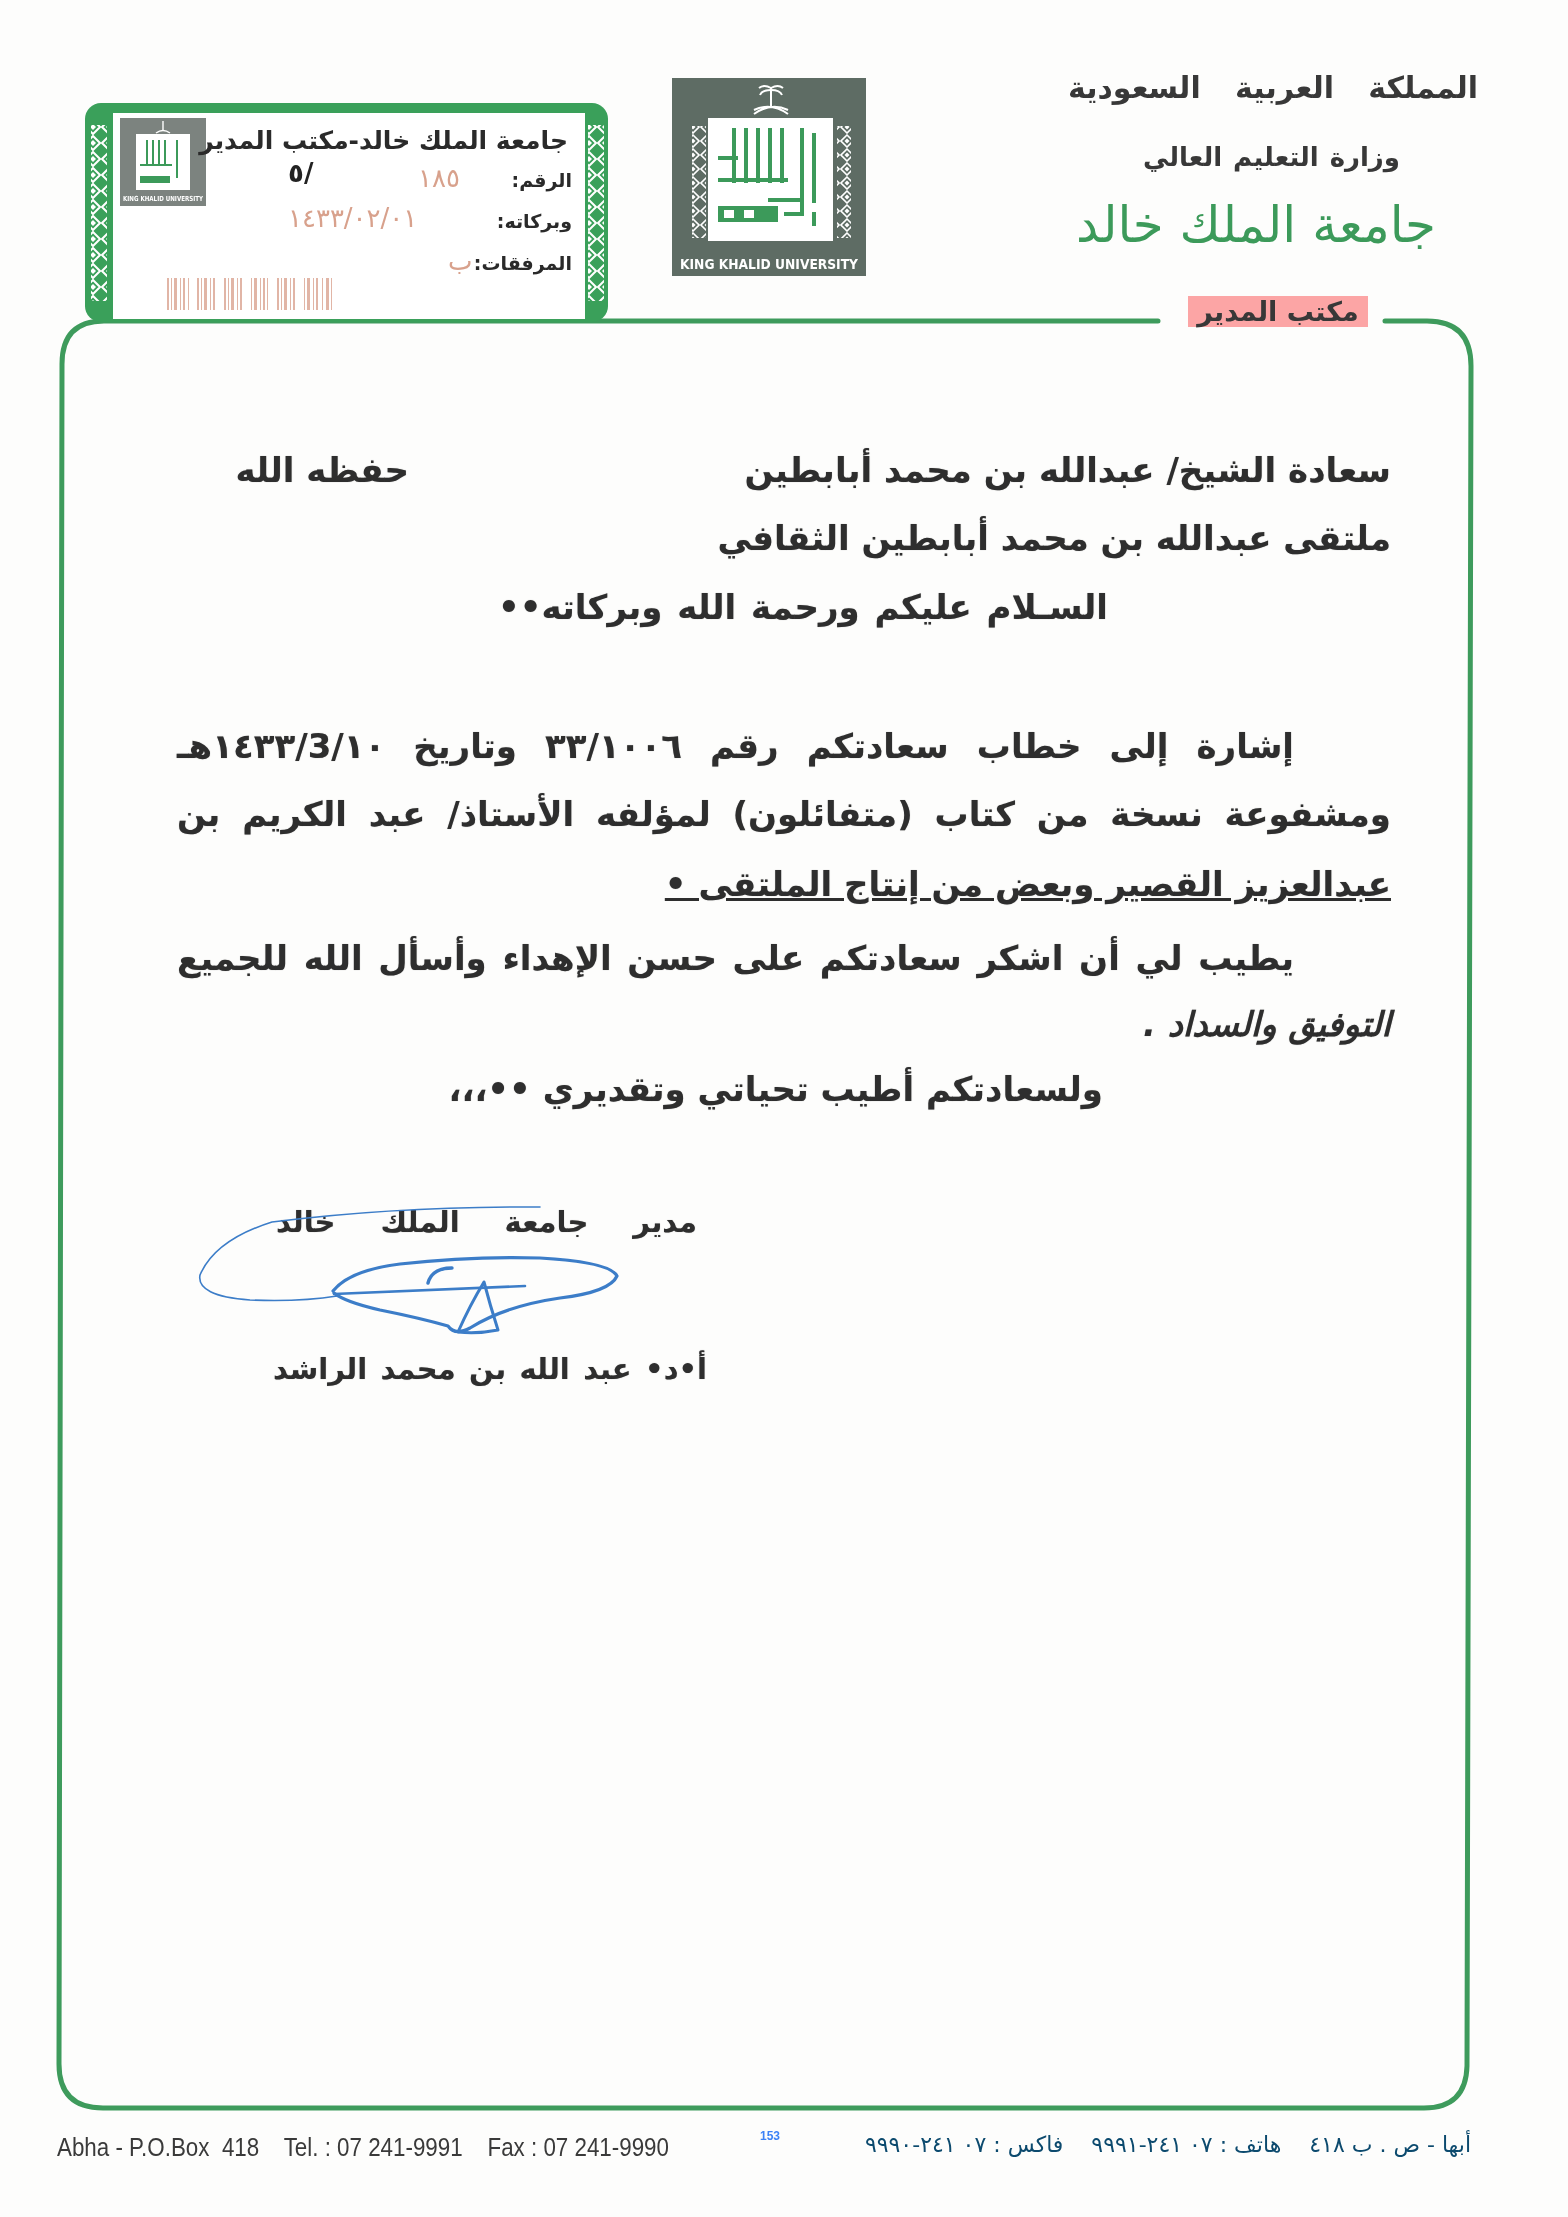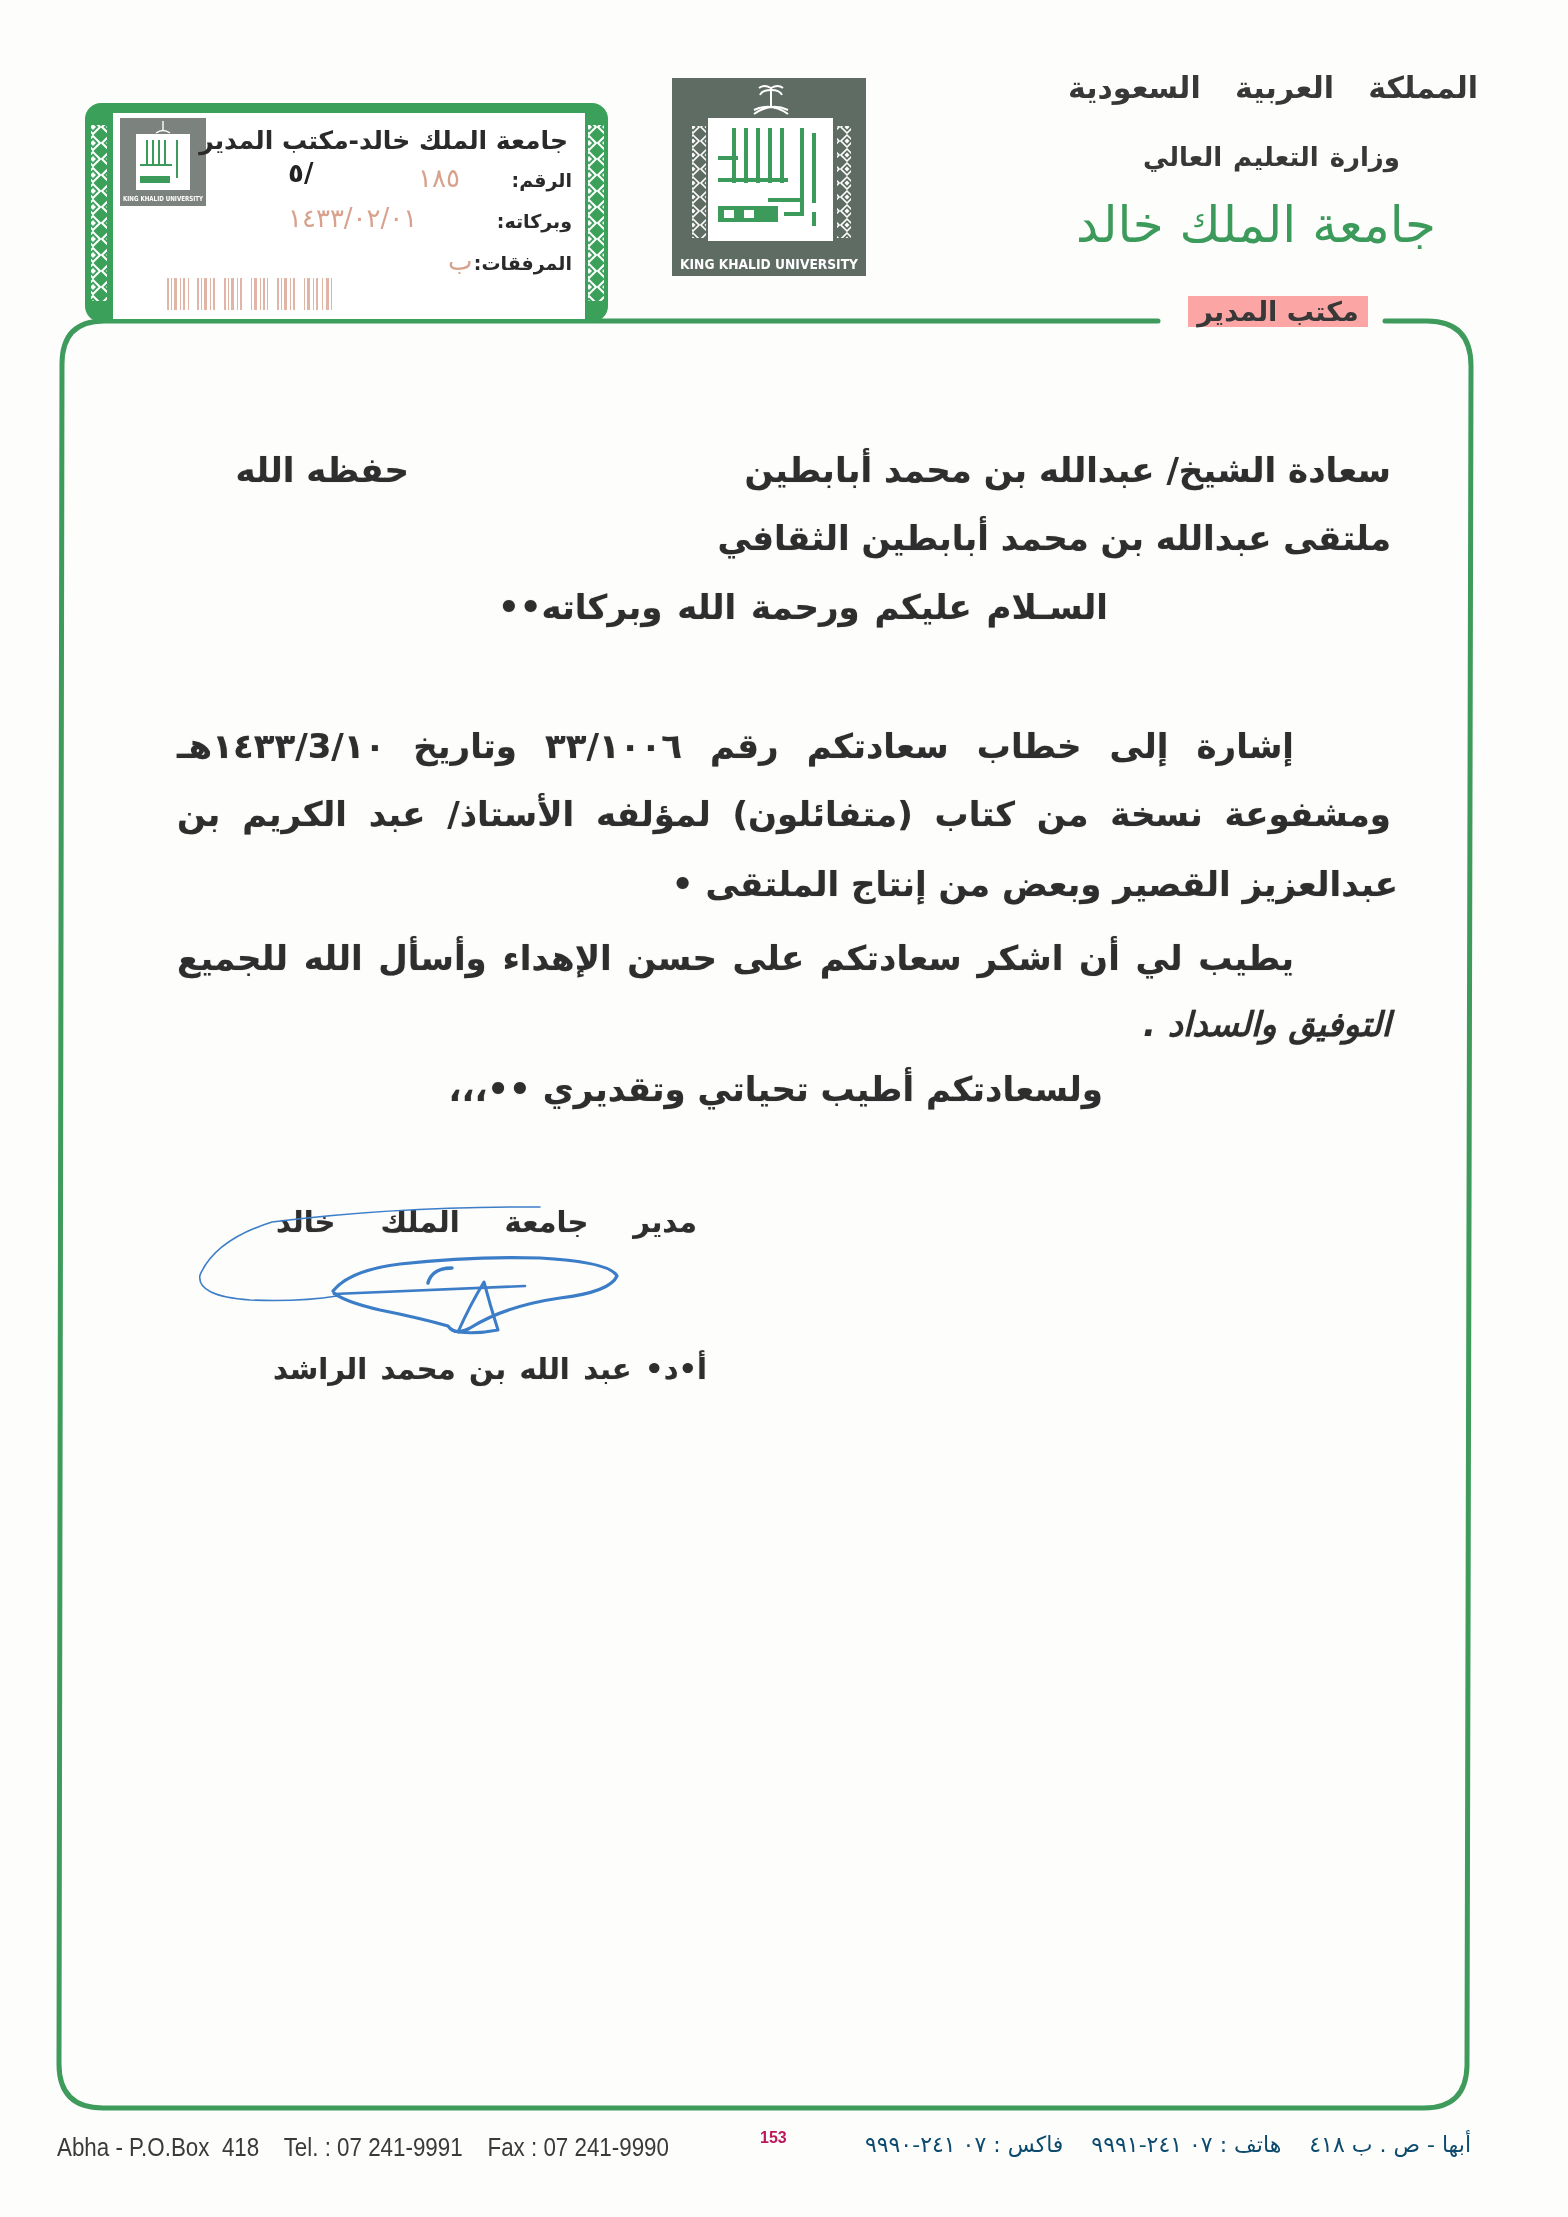--- a/index.html
+++ b/index.html
@@ -33,21 +33,21 @@
   .stamp-suffix { font-size:26px; color:#222; font-weight:bold; direction:ltr; }
   .mini-logo { left:120px; top:118px; width:86px; height:88px; }
   .barcode { left:167px; top:278px; width:166px; height:32px; }
 
   
   .body-line { font-size:34px; }
   .sig-title, .sig-name { font-size:29px; }
 
   
   .footer-en { left:57px; top:2132px; font-family:"Liberation Sans", sans-serif; font-size:26px; color:#3a3a3a; white-space:pre; transform:scaleX(0.86); transform-origin:left top; }
-  .footer-mark { left:760px; top:2129px; font-family:"Liberation Sans", sans-serif; font-size:16px; font-weight:bold; color:#be185d; }
+  .footer-mark { left:760px; top:2129px; font-family:"Liberation Sans", sans-serif; font-size:12px; font-weight:bold; color:#3b82f6; }
   .footer-ar { right:97px; top:2132px; font-size:22px; color:#0c4a6e; white-space:pre; direction:rtl; }
 </style>
 </head>
 <body>
 
 <svg class="overlay" viewBox="0 0 1568 2217">
   <path d="M 1158 321 L 104 321 Q 62 321 62 364 L 59 2064 Q 59 2108 103 2108 L 1424 2108 Q 1466 2108 1467 2066 L 1471 366 Q 1471 321 1427 321 L 1385 321" fill="none" stroke="#3e9b5c" stroke-width="5" stroke-linecap="round"></path>
 </svg>
 
 <div class="abs ar just lh-country">المملكة العربية السعودية</div>
@@ -173,21 +173,21 @@
 </svg>
 
 <div class="abs ar bold ink body-line" style="right:177px;top:450px;width:595px;text-align:right;">سعادة الشيخ/ عبدالله بن محمد أبابطين</div>
 <div class="abs ar bold ink body-line" style="left:269px;top:450px;width:140px;text-align:center;">حفظه الله</div>
 <div class="abs ar bold ink body-line" style="right:177px;top:518px;width:590px;text-align:right;">ملتقى عبدالله بن محمد أبابطين الثقافي</div>
 <div class="abs ar bold ink body-line just" style="right:460px;top:587px;width:610px;">السـلام عليكم ورحمة الله وبركاته••</div>
 
 <div>
   <div class="abs ar bold ink body-line just" style="right:274px;top:726px;width:1117px;">إشارة إلى خطاب سعادتكم رقم ٣٣/١٠٠٦ وتاريخ ١٤٣٣/3/١٠هـ</div>
   <div class="abs ar bold ink body-line just" style="right:177px;top:794px;width:1214px;margin-left:20px;">ومشفوعة نسخة من كتاب (متفائلون) لمؤلفه الأستاذ/ عبد الكريم بن</div>
-  <div class="abs ar bold ink body-line" style="right:170px;top:864px;width:700px;text-align:left;">عبدالعزيز القصير وبعض من إنتاج الملتقى •</div>
+  <div class="abs ar bold ink body-line" style="right:177px;top:864px;width:700px;text-align:left;text-decoration:underline;">عبدالعزيز القصير وبعض من إنتاج الملتقى •</div>
 </div>
 
 <div>
   <div class="abs ar bold ink body-line just" style="right:274px;top:938px;width:1117px;">يطيب لي أن اشكر سعادتكم على حسن الإهداء وأسأل الله للجميع</div>
   <div class="abs ar bold ink body-line" style="right:177px;top:1004px;width:400px;text-align:right;font-style:italic;">التوفيق والسداد .</div>
 </div>
 
 <div class="abs ar bold ink body-line just" style="right:465px;top:1069px;width:568px;">ولسعادتكم أطيب تحياتي وتقديري ••،،،</div>
 
 <div class="abs ar bold ink sig-title just" style="left:276px;top:1205px;width:421px;">مدير جامعة الملك خالد</div>

